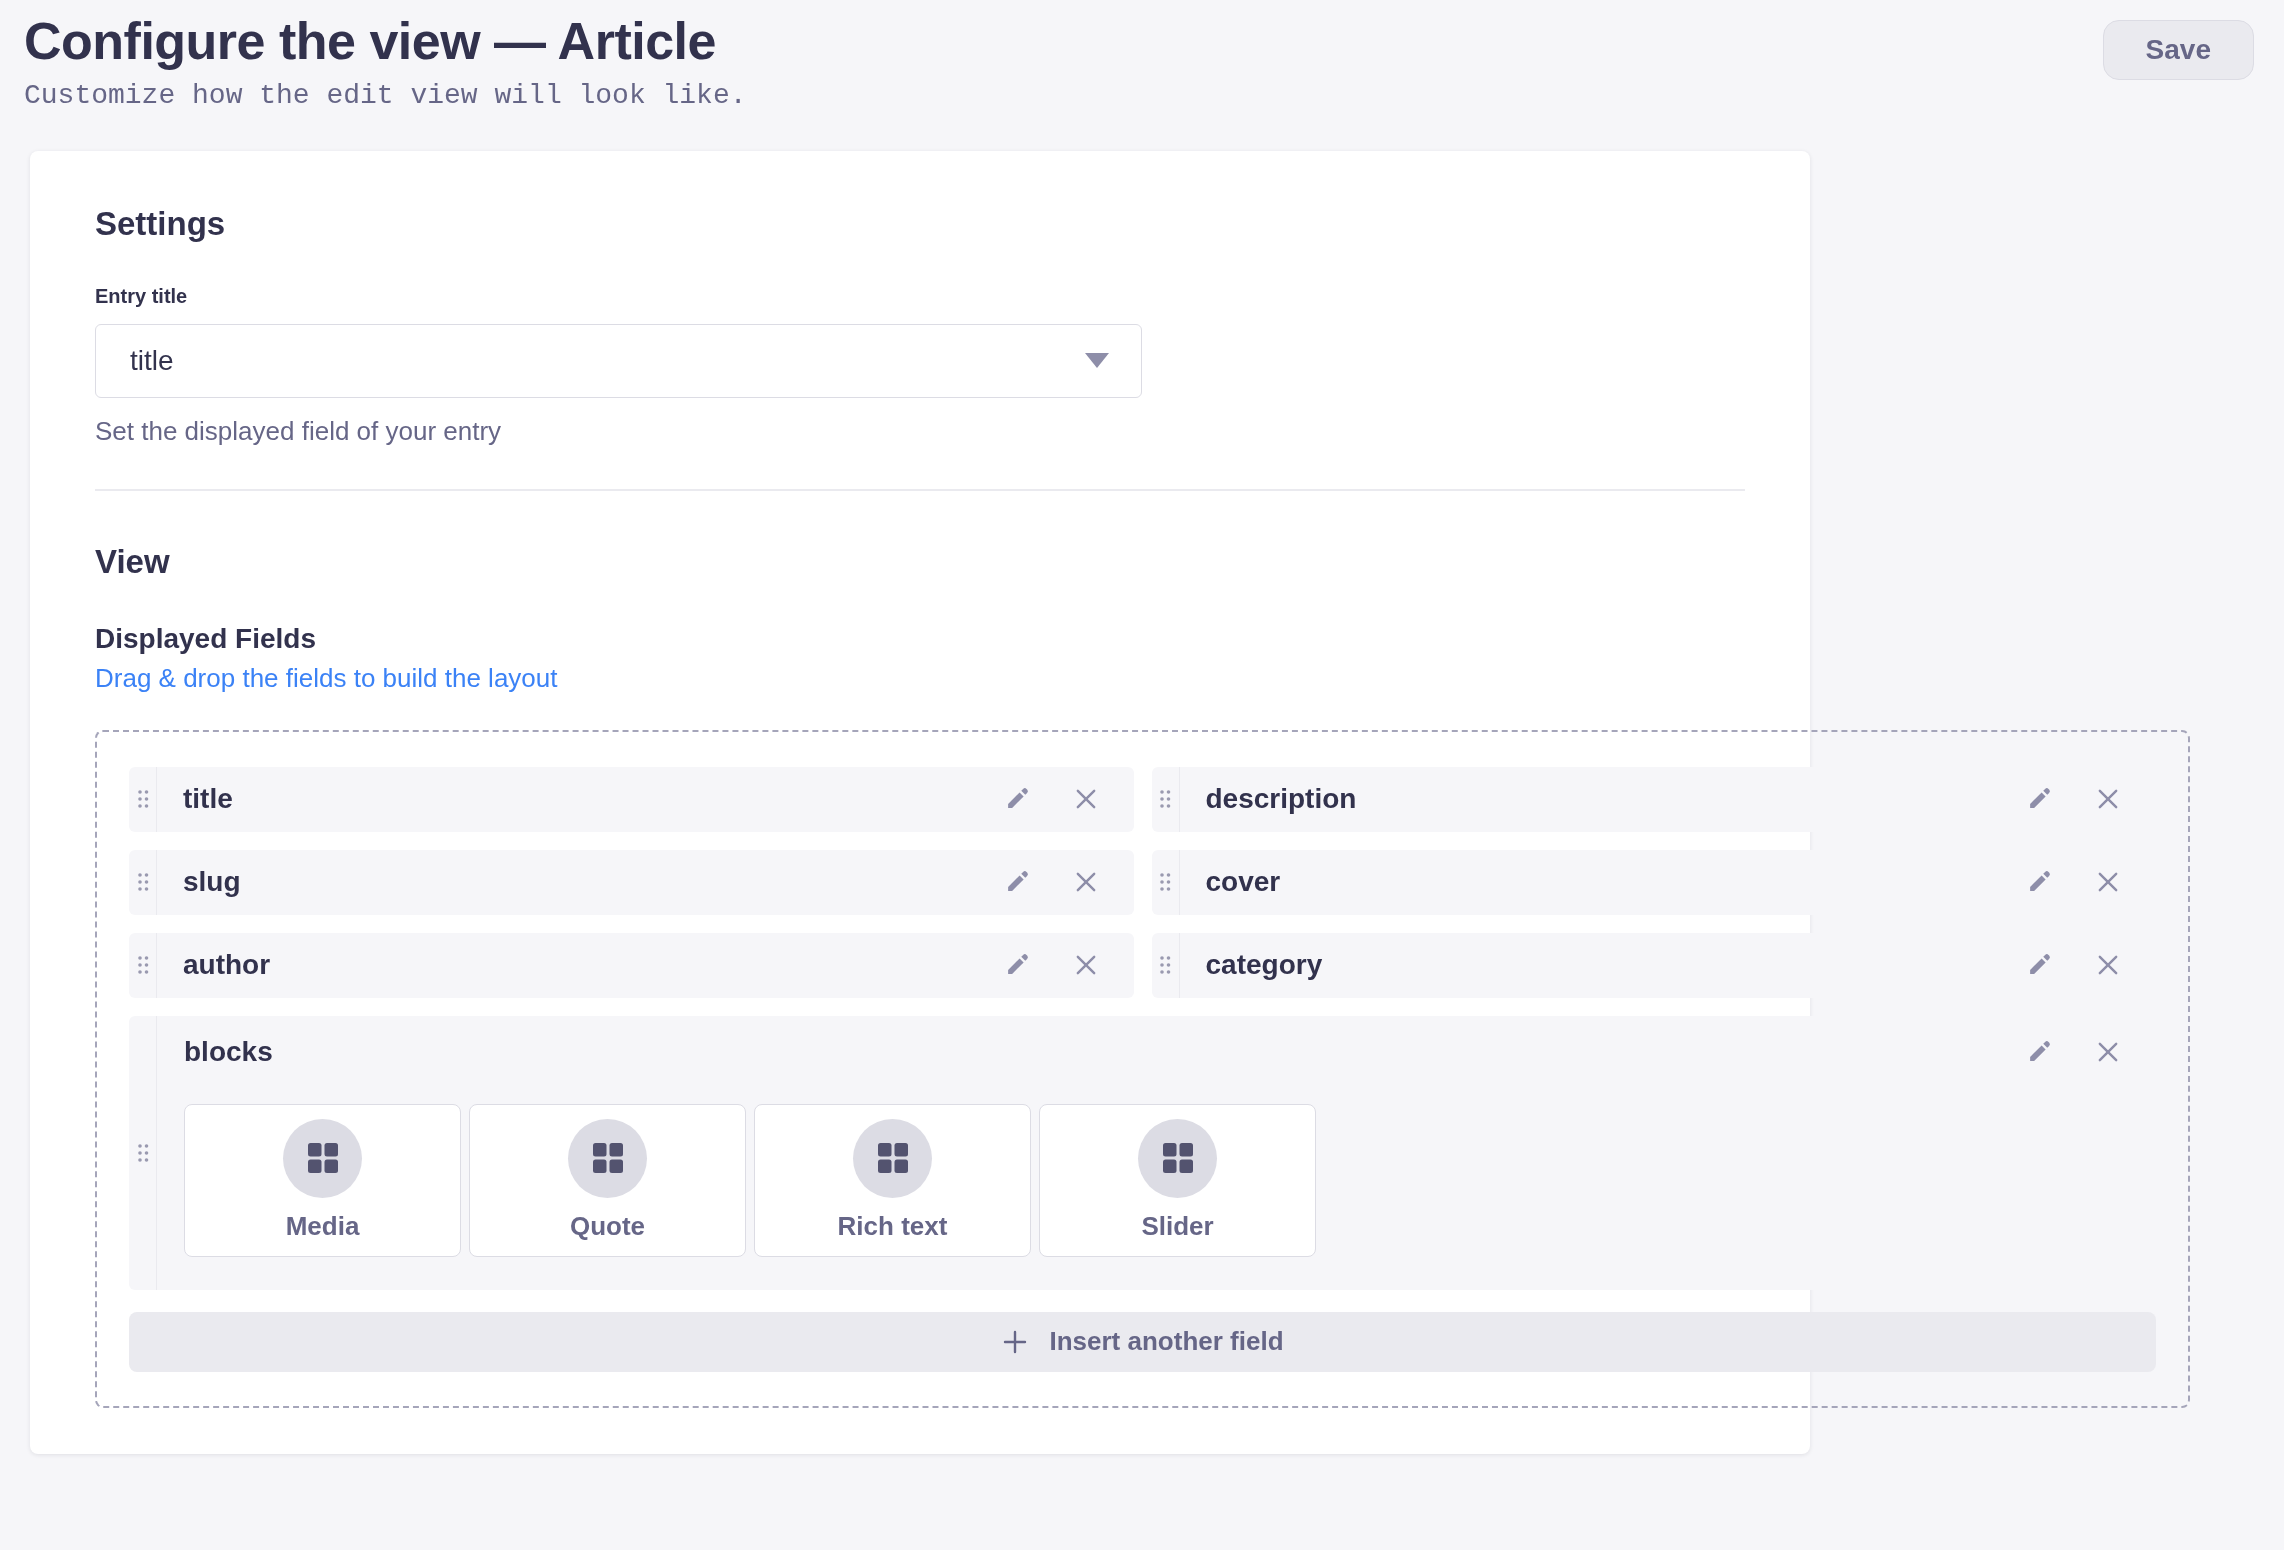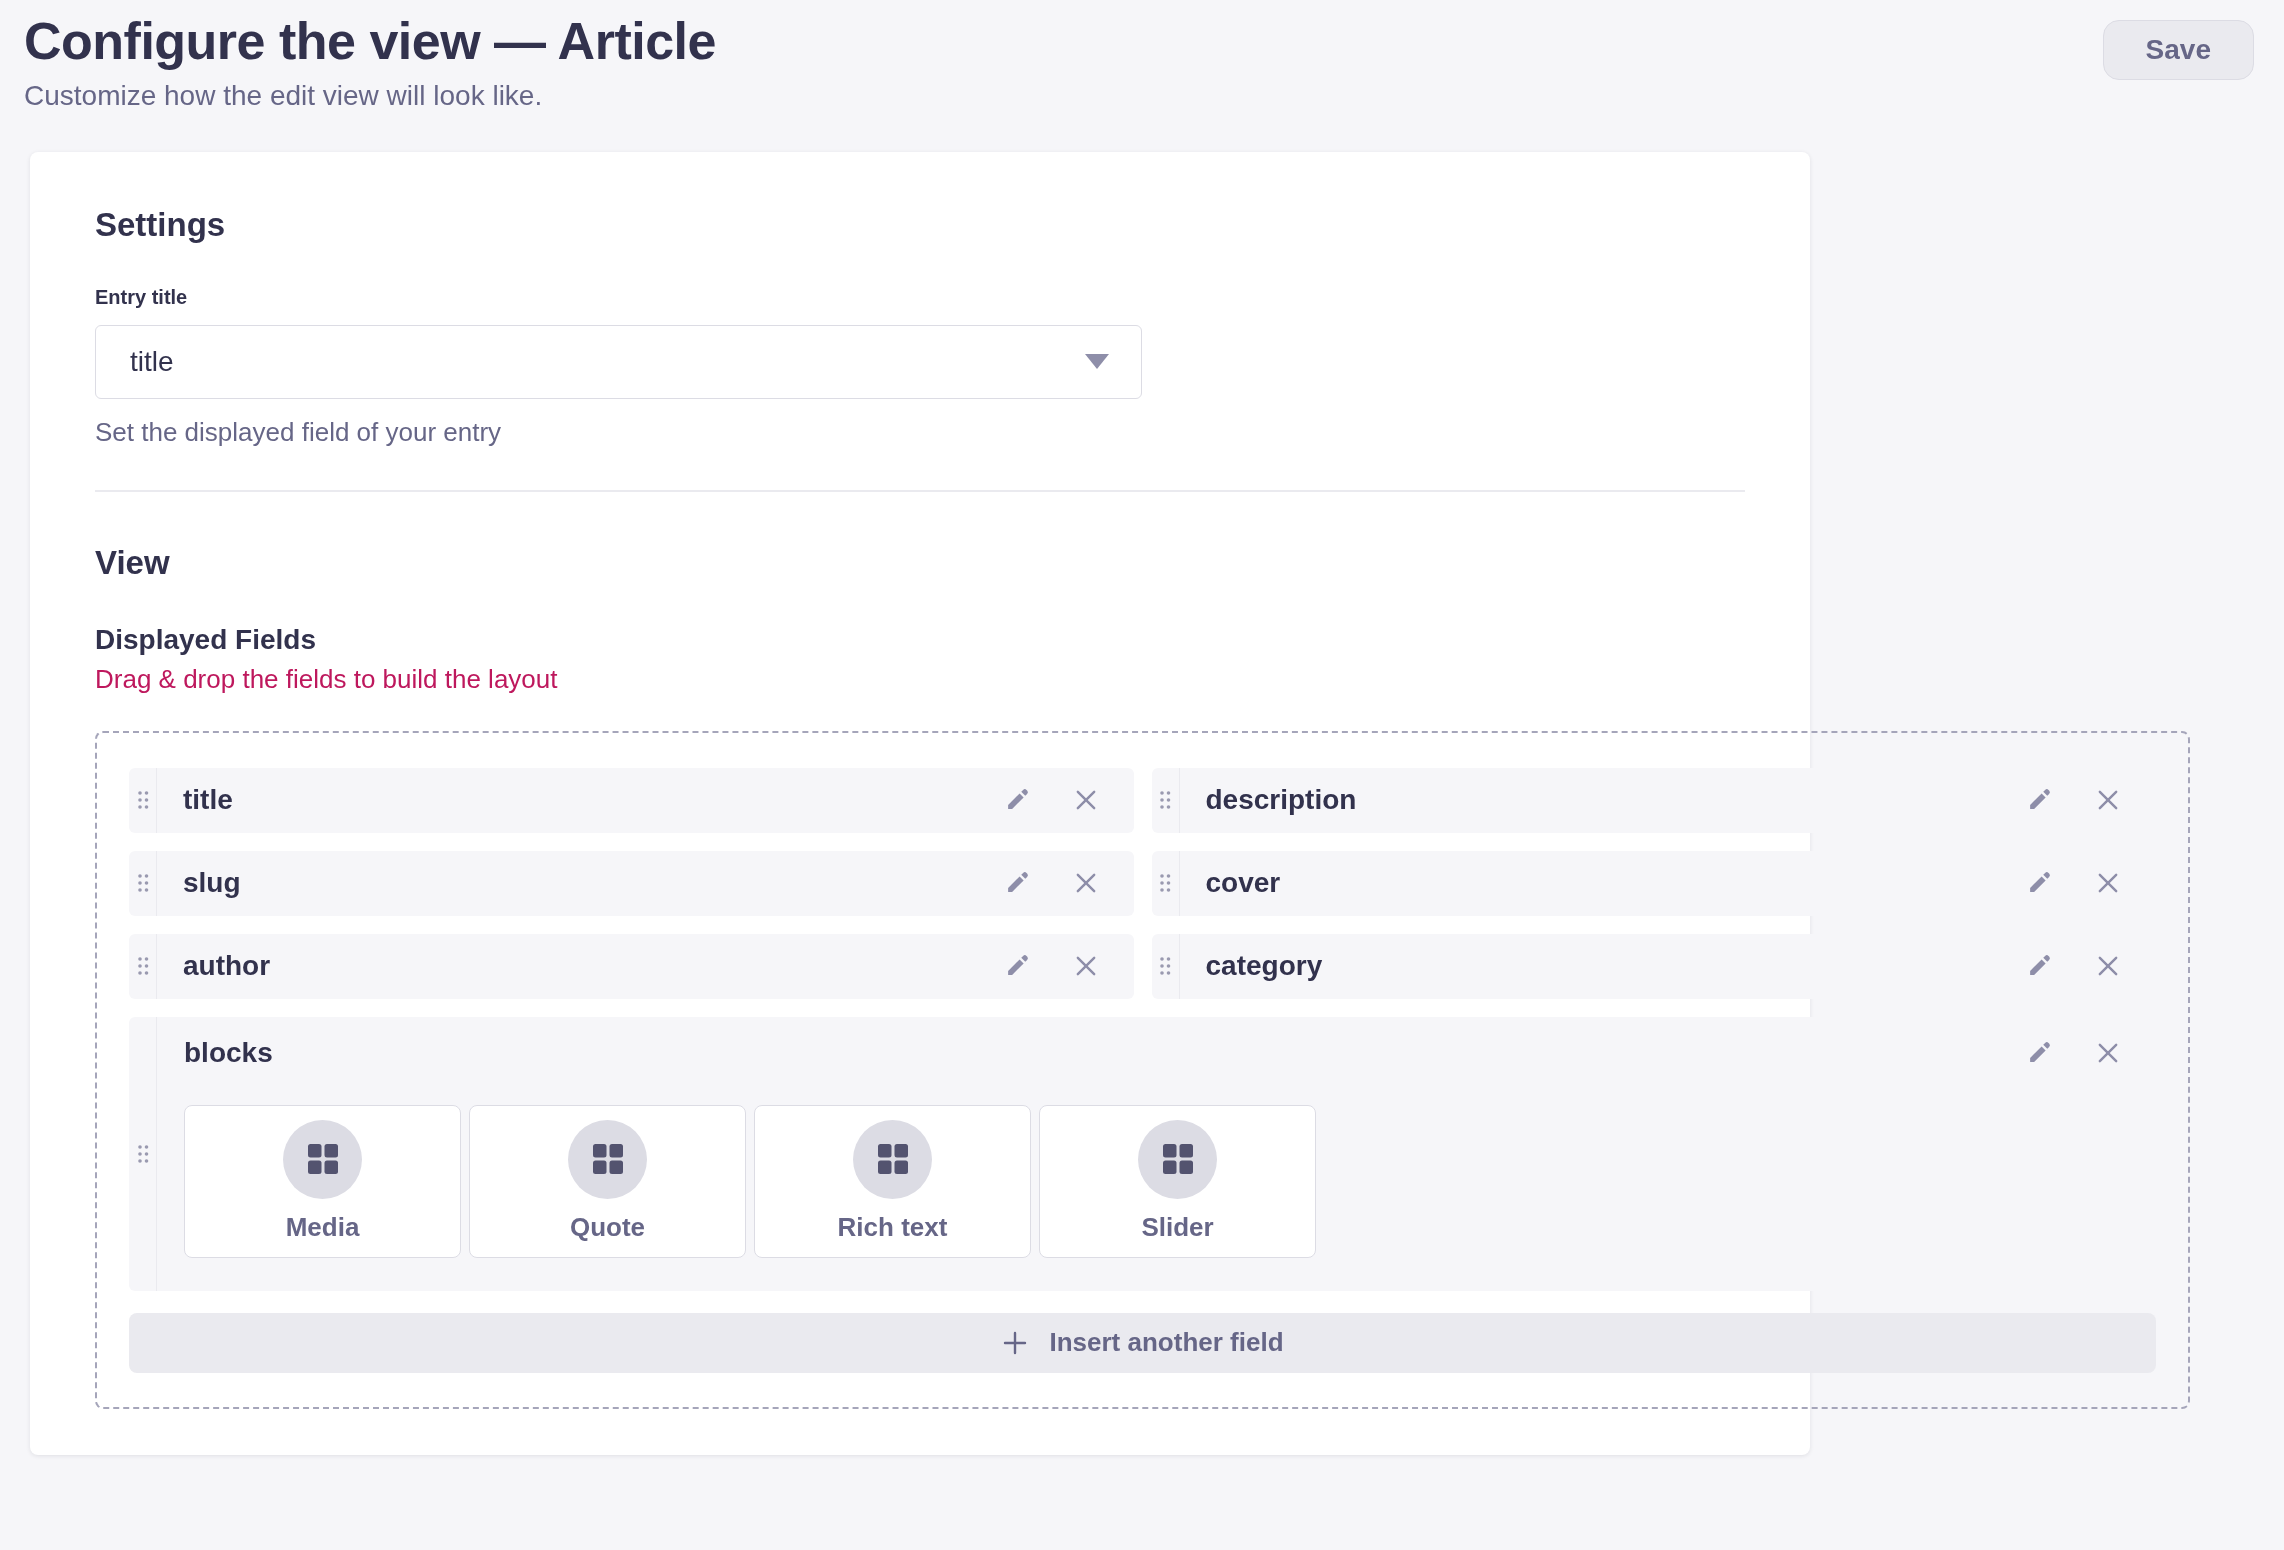--- a/index.html
+++ b/index.html
@@ -21,20 +21,21 @@
     font-size: 52px;
     font-weight: 700;
     letter-spacing: -0.5px;
     color: #32324d;
     line-height: 1.15;
   }
   .page-subtitle {
     margin-top: 8px;
     font-size: 28px;
     color: #666687;
+    font-family: Liberation Mono, monospace;
   }
   .save-btn {
     margin-top: 8px;
     height: 60px;
     padding: 0 42px;
     background: #eaeaef;
     border: 1px solid #dcdce4;
     border-radius: 16px;
     font-family: "Liberation Sans", sans-serif;
     font-size: 28px;
@@ -104,21 +105,21 @@
   
   .displayed-fields-title {
     margin-top: 42px;
     font-size: 28px;
     font-weight: 700;
     color: #32324d;
   }
   .displayed-fields-hint {
     margin-top: 8px;
     font-size: 26px;
-    color: #be185d;
+    color: #3b82f6;
   }
 
   
   .dropzone {
     margin-top: 36px;
     width: 2095px;
     border: 2px dashed #a5a5ba;
     border-radius: 8px;
     padding: 35px 32px 34px 32px;
   }

